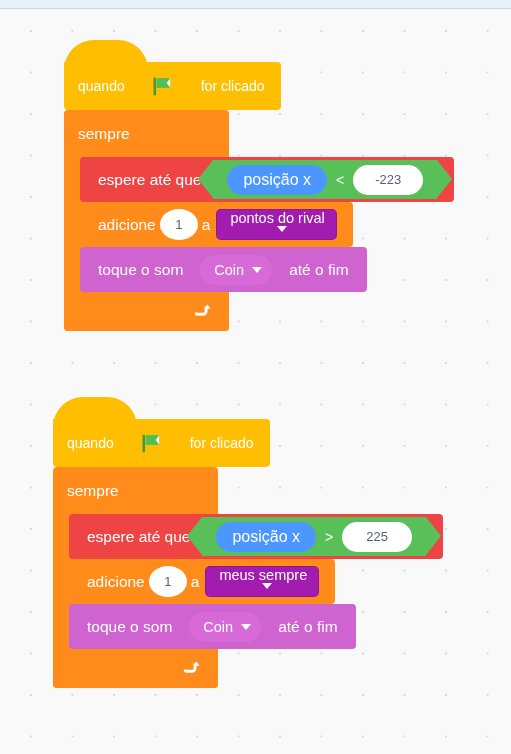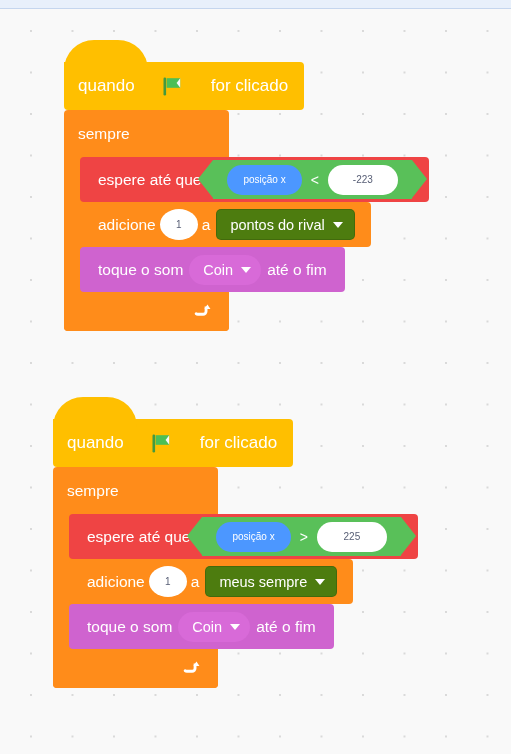--- a/index.html
+++ b/index.html
@@ -43,21 +43,21 @@
   
   .hat {
     position: relative;
     background: #ffbf00;
     border-radius: 0 4px 4px 4px;
     height: 48px;
     display: inline-flex;
     align-items: center;
     padding: 0 16px 0 14px;
     color: #ffffff;
-    font-size: 17px;
+    font-size: 14px;
     white-space: nowrap;
     box-sizing: border-box;
     gap: 19px;
   }
   .hat::before {  
     content: "";
     position: absolute;
     left: 0; top: -22px;
     width: 84px; height: 30px;
     background: #ffbf00;
@@ -120,21 +120,21 @@
     border-radius: 4px;
     color: #ffffff;
     font-size: 15.5px;
     padding: 0 14px;
     box-sizing: border-box;
     white-space: nowrap;
     width: max-content;
   }
   .block.control { background: #ef4444; }
   .block.data    { background: #ff8c1a; }
-  .block.sound   { background: #cf63cf; }
+  .block.sound   { background: #cf63cf; gap: 11px; }
 
   .block .txt { padding: 0 4px; }
 
   
   .boolean-op {
     position: relative;
     display: inline-flex;
     align-items: center;
     height: 39px;
     background: #59c059;
@@ -163,40 +163,40 @@
 
   .reporter {
     display: inline-flex;
     align-items: center;
     justify-content: center;
     height: 30px;
     padding: 0 16px;
     background: #4c97ff;
     border-radius: 16px;
     color: #ffffff;
-    font-size: 10px;
+    font-size: 16px;
     white-space: nowrap;
   }
   .op-sym {
     color: #ffffff;
     font-size: 14px;
     padding: 0 9px;
     font-weight: 400;
   }
   .num-input {
     display: inline-flex;
     align-items: center;
     justify-content: center;
     min-width: 46px;
     height: 30px;
     padding: 0 12px;
     background: #ffffff;
     border-radius: 16px;
     color: #575e75;
-    font-size: 10px;
+    font-size: 13px;
   }
   .num-input.small {
     min-width: 16px;
     padding: 0 11px;
     height: 31px;
     border-radius: 17px;
   }
   .num-input.round {
     border-radius: 50%/50%;
   }
@@ -208,21 +208,21 @@
     height: 31px;
     padding: 0 11px 0 13px;
     border-radius: 5px;
     border: 1px solid rgba(0,0,0,0.14);
     color: #ffffff;
     font-size: 14.5px;
     margin: 0 2px;
     box-sizing: border-box;
     white-space: nowrap;
   }
-  .dropdown.on-orange { background: #4d7c0f; }
+  .dropdown.on-orange { background: #a21caf; flex-direction: column; }
   .dropdown.pill {
     background: #d86ad8;
     border: none;
     border-radius: 16px;
     padding: 0 10px 0 14px;
     height: 30px;
   }
   .caret {
     display: inline-block;
     margin-left: 8px;

